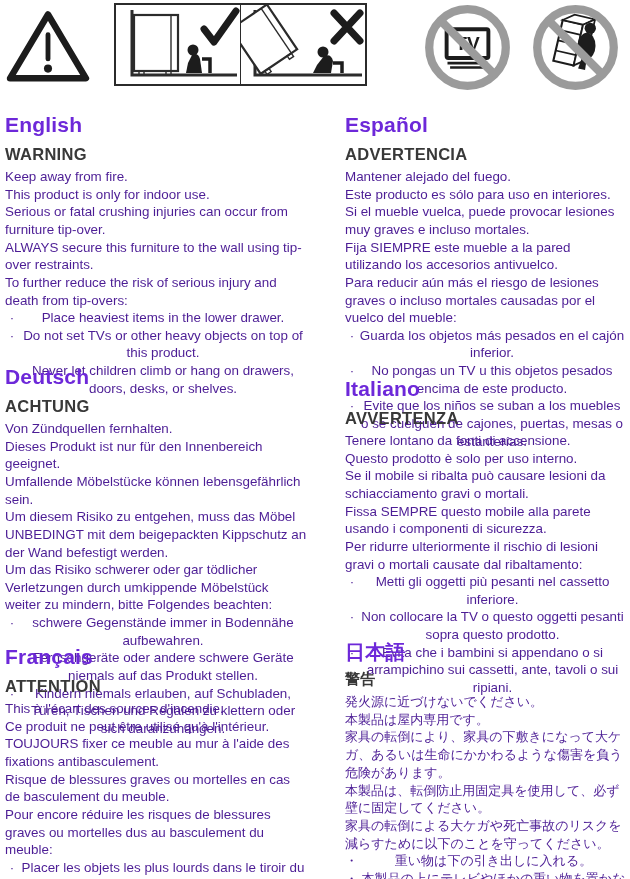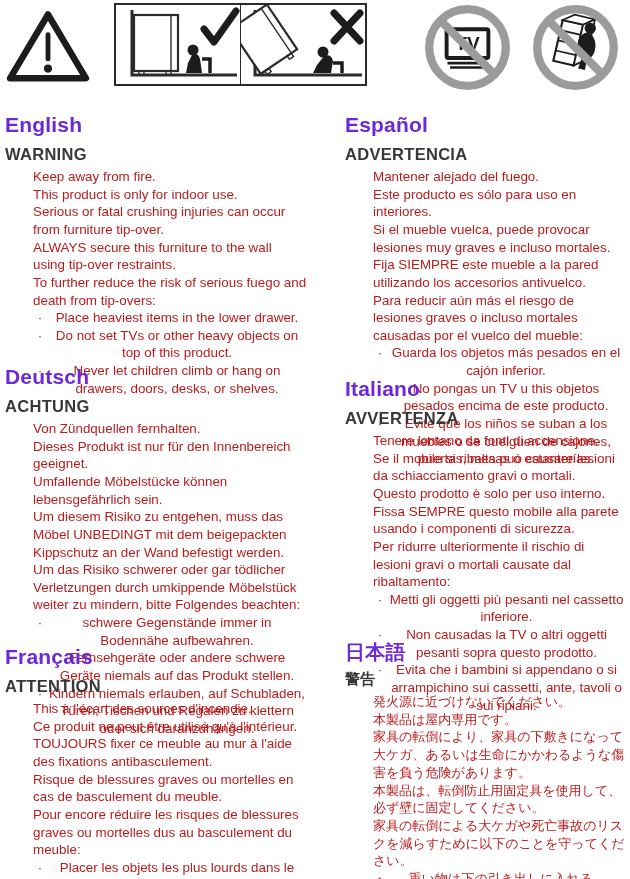--- a/index.html
+++ b/index.html
@@ -29,21 +29,21 @@
   #sec-ja { left:345px; top:640px; width:281px; }
 
   h2.lang {
     margin:0 0 3px 0; font-size:21px; line-height:1.22;
     font-weight:600; color:#6d28d9; letter-spacing:0.2px;
   }
   h3.warn {
     margin:6px 0 4px 0; font-size:16.5px; line-height:1.25;
     font-weight:700; color:#383838; letter-spacing:0.3px;
   }
-  .body-text { font-size:13.4px; line-height:1.315; color:#b91c1c;margin-left:28px; }
+  .body-text { font-size:13.4px; line-height:1.315; color:#4c1d95; }
   .pline { }
   .bullet-row { display:flex; }
   .dot { flex:none; width:14px; text-align:center; }
   .btext { flex:1;text-align:center; }
 
   #sec-ja h2.lang { font-size:20px; font-weight:700; }
   #sec-ja h3.warn { font-size:15px; }
   #sec-ja .body-text { font-size:13px; line-height:1.36; }
   #sec-ja .dot { width:16px; text-align:left; }
 </style>
@@ -123,21 +123,21 @@
   </div>
 
   <section class="lang-section" id="sec-en">
     <h2 class="lang">English</h2>
     <h3 class="warn">WARNING</h3>
     <div class="body-text">
         <div class="pline">Keep away from fire.</div>
         <div class="pline">This product is only for indoor use.</div>
         <div class="pline">Serious or fatal crushing injuries can occur from furniture tip-over.</div>
         <div class="pline">ALWAYS secure this furniture to the wall using tip-over restraints.</div>
-        <div class="pline">To further reduce the risk of serious fuego and death from tip-overs:</div>
+        <div class="pline">To further reduce the risk of serious injury and death from tip-overs:</div>
         <div class="bullet-row">
           <span class="dot">·</span>
           <span class="btext">Place heaviest items in the lower drawer.</span>
         </div>
         <div class="bullet-row">
           <span class="dot">·</span>
           <span class="btext">Do not set TVs or other heavy objects on top of this product.</span>
         </div>
         <div class="bullet-row">
           <span class="dot">·</span>
@@ -192,31 +192,31 @@
           <span class="btext">Kindern niemals erlauben, auf Schubladen, Türen, Tischen und Regalen zu klettern oder sich daranzuhängen.</span>
         </div>
       </div>
   </section>
 
   <section class="lang-section" id="sec-it">
     <h2 class="lang">Italiano</h2>
     <h3 class="warn">AVVERTENZA</h3>
     <div class="body-text">
         <div class="pline">Tenere lontano da fonti di accensione.</div>
+        <div class="pline">Questo prodotto è solo per uso interno.</div>
         <div class="pline">Se il mobile si ribalta può causare lesioni da schiacciamento gravi o mortali.</div>
-        <div class="pline">Questo prodotto è solo per uso interno.</div>
         <div class="pline">Fissa SEMPRE questo mobile alla parete usando i componenti di sicurezza.</div>
         <div class="pline">Per ridurre ulteriormente il rischio di lesioni gravi o mortali causate dal ribaltamento:</div>
         <div class="bullet-row">
           <span class="dot">·</span>
           <span class="btext">Metti gli oggetti più pesanti nel cassetto inferiore.</span>
         </div>
         <div class="bullet-row">
           <span class="dot">·</span>
-          <span class="btext">Non causadas la TV o altri oggetti pesanti sopra questo prodotto.</span>
+          <span class="btext">Non collocare la TV o questo oggetti pesanti sopra questo prodotto.</span>
         </div>
         <div class="bullet-row">
           <span class="dot">·</span>
           <span class="btext">Evita che i bambini si appendano o si arrampichino sui cassetti, ante, tavoli o sui ripiani.</span>
         </div>
       </div>
   </section>
 
   <section class="lang-section" id="sec-fr">
     <h2 class="lang">Français</h2>

